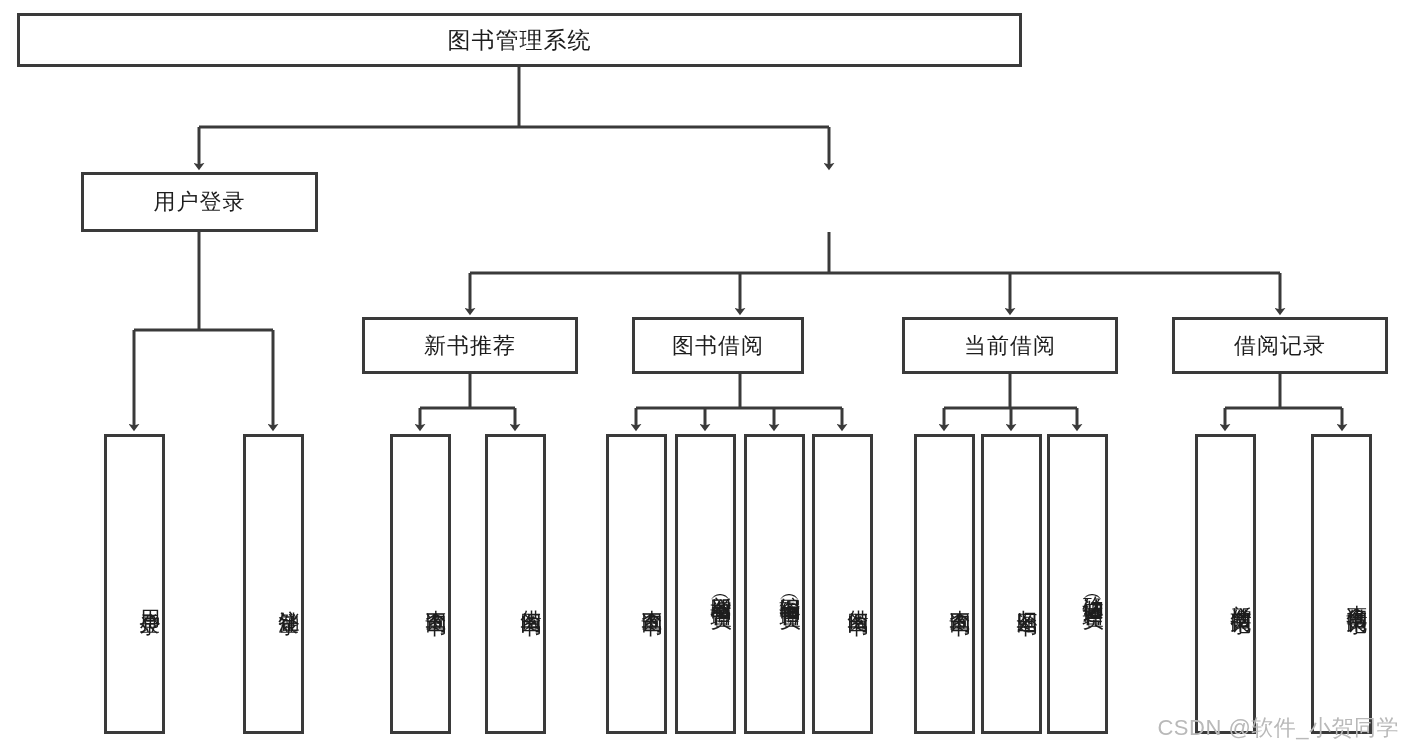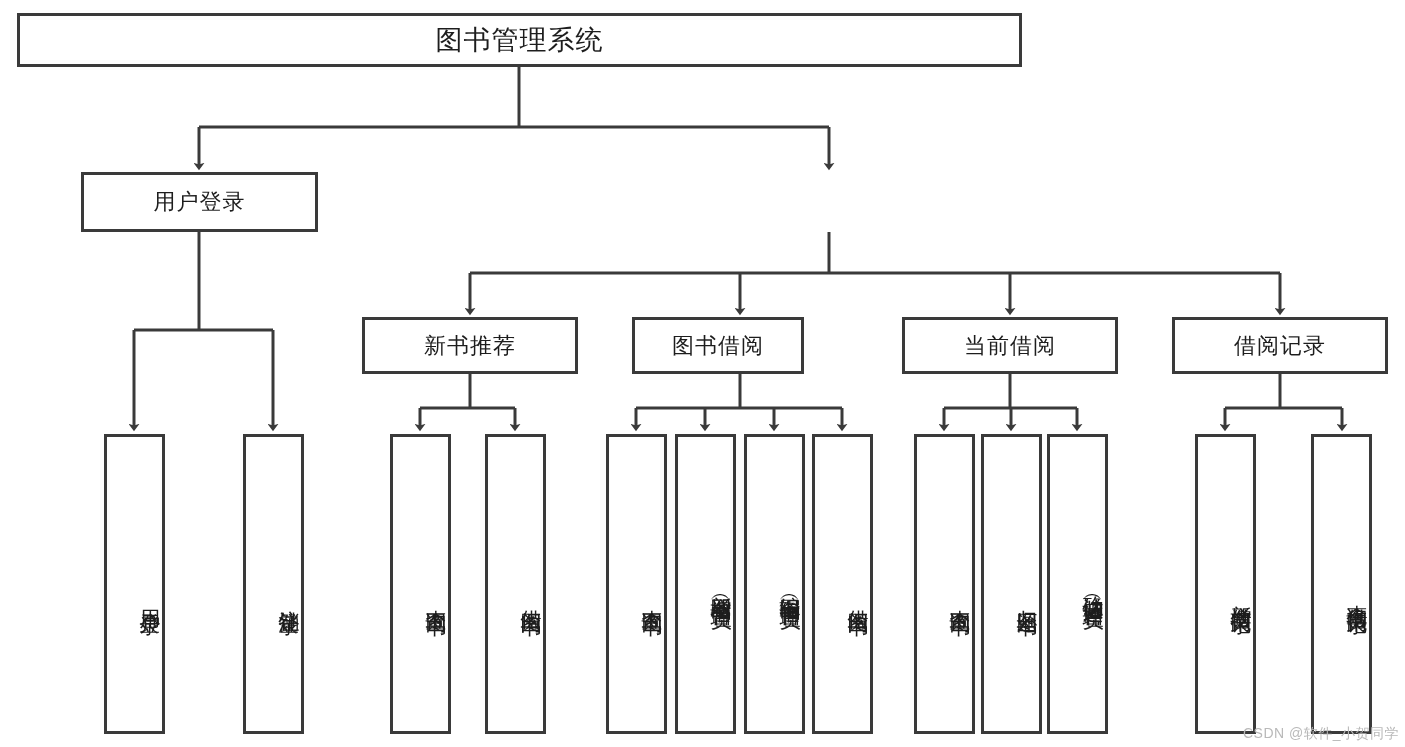--- a/index.html
+++ b/index.html
@@ -5,22 +5,22 @@
   html,body{margin:0;padding:0;background:#ffffff;}
   body{font-family:"Liberation Sans","DejaVu Sans",sans-serif;}
   #stage{position:relative;width:1405px;height:747px;background:#ffffff;overflow:hidden;}
   #wires{position:absolute;left:0;top:0;width:1405px;height:747px;pointer-events:none;}
   .node{position:absolute;box-sizing:border-box;border:3px solid #3a3a3a;background:#ffffff;
         display:flex;align-items:center;justify-content:center;color:#1d1d1d;}
   .node.h{font-size:22px;letter-spacing:1px;white-space:nowrap;}
   .node.leaf{font-size:21px;line-height:1.18;text-align:center;
              writing-mode:vertical-rl;text-orientation:upright;letter-spacing:2px;
              padding-top:26px;align-items:flex-start;justify-content:center;}
-  .node.root{font-size:27px;}
-  #watermark{position:absolute;right:6px;bottom:4px;font-size:14px;color:#b9b9b9;
+  .node.root{font-size:23px;}
+  #watermark{position:absolute;right:6px;bottom:4px;font-size:22px;color:#b9b9b9;
              white-space:nowrap;letter-spacing:0.5px;margin-top:13px;}
 </style>
 </head>
 <body>
 
 <div id="stage">
 
   <svg id="wires" viewBox="0 0 1405 747">
     <defs>
       <marker id="arw" markerWidth="9" markerHeight="11" refX="3.2" refY="5.5" orient="auto" markerUnits="userSpaceOnUse">

